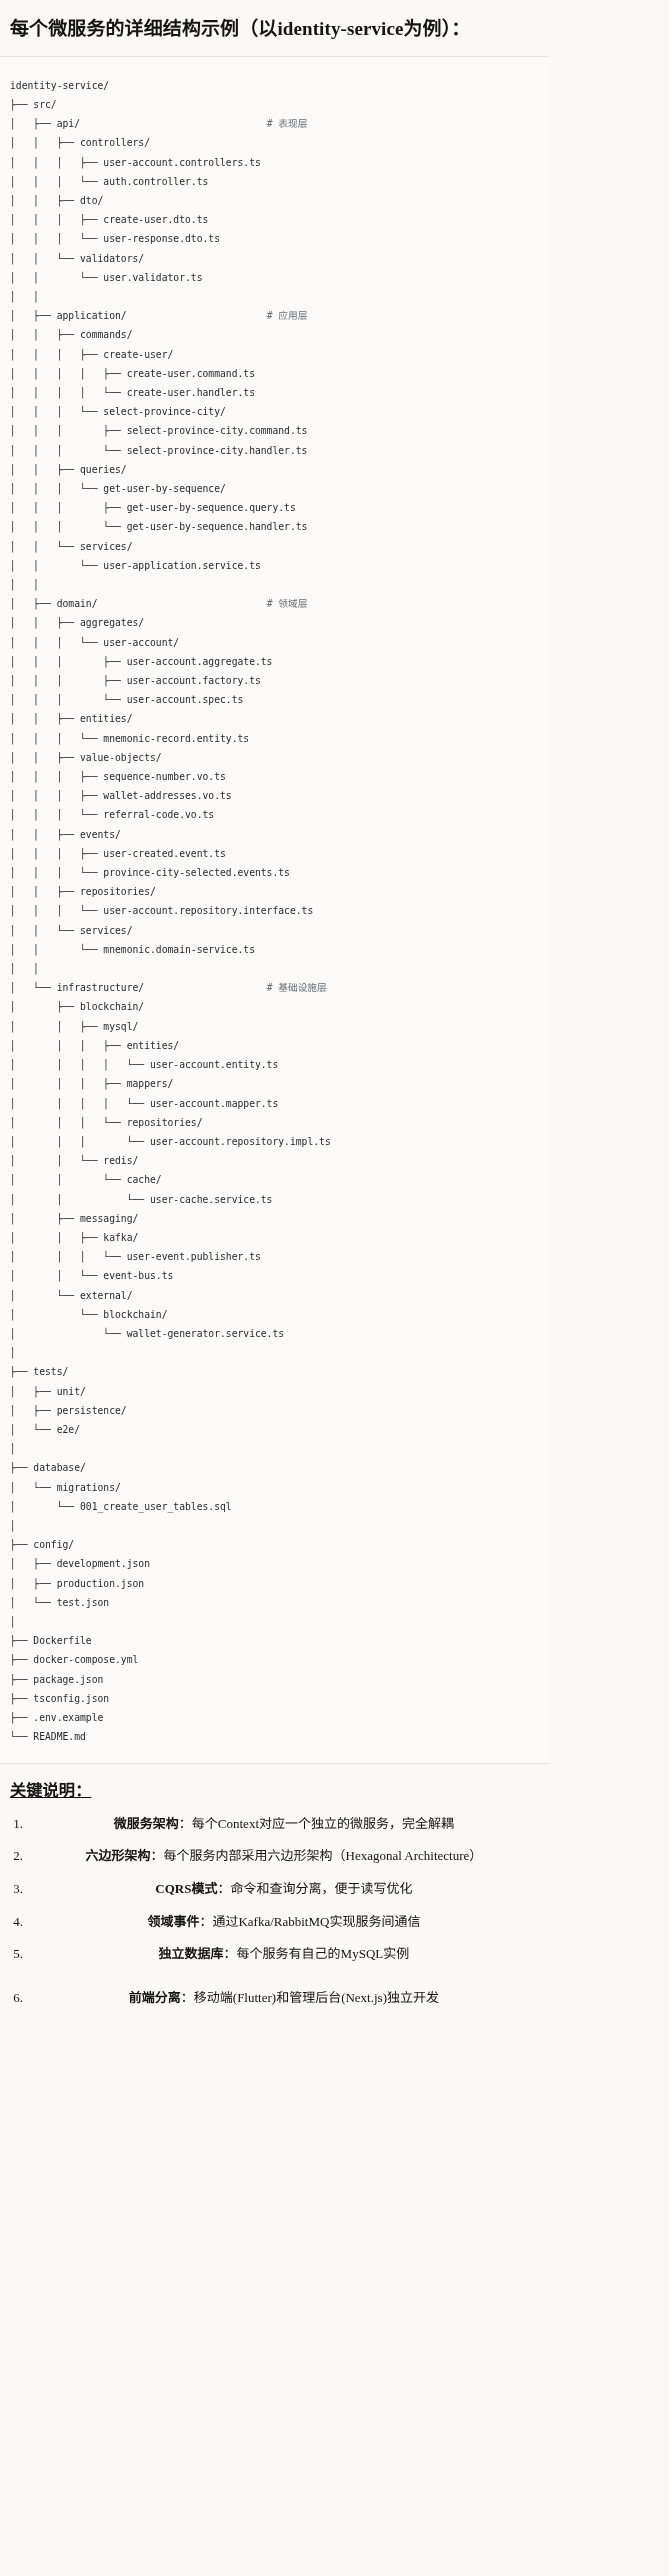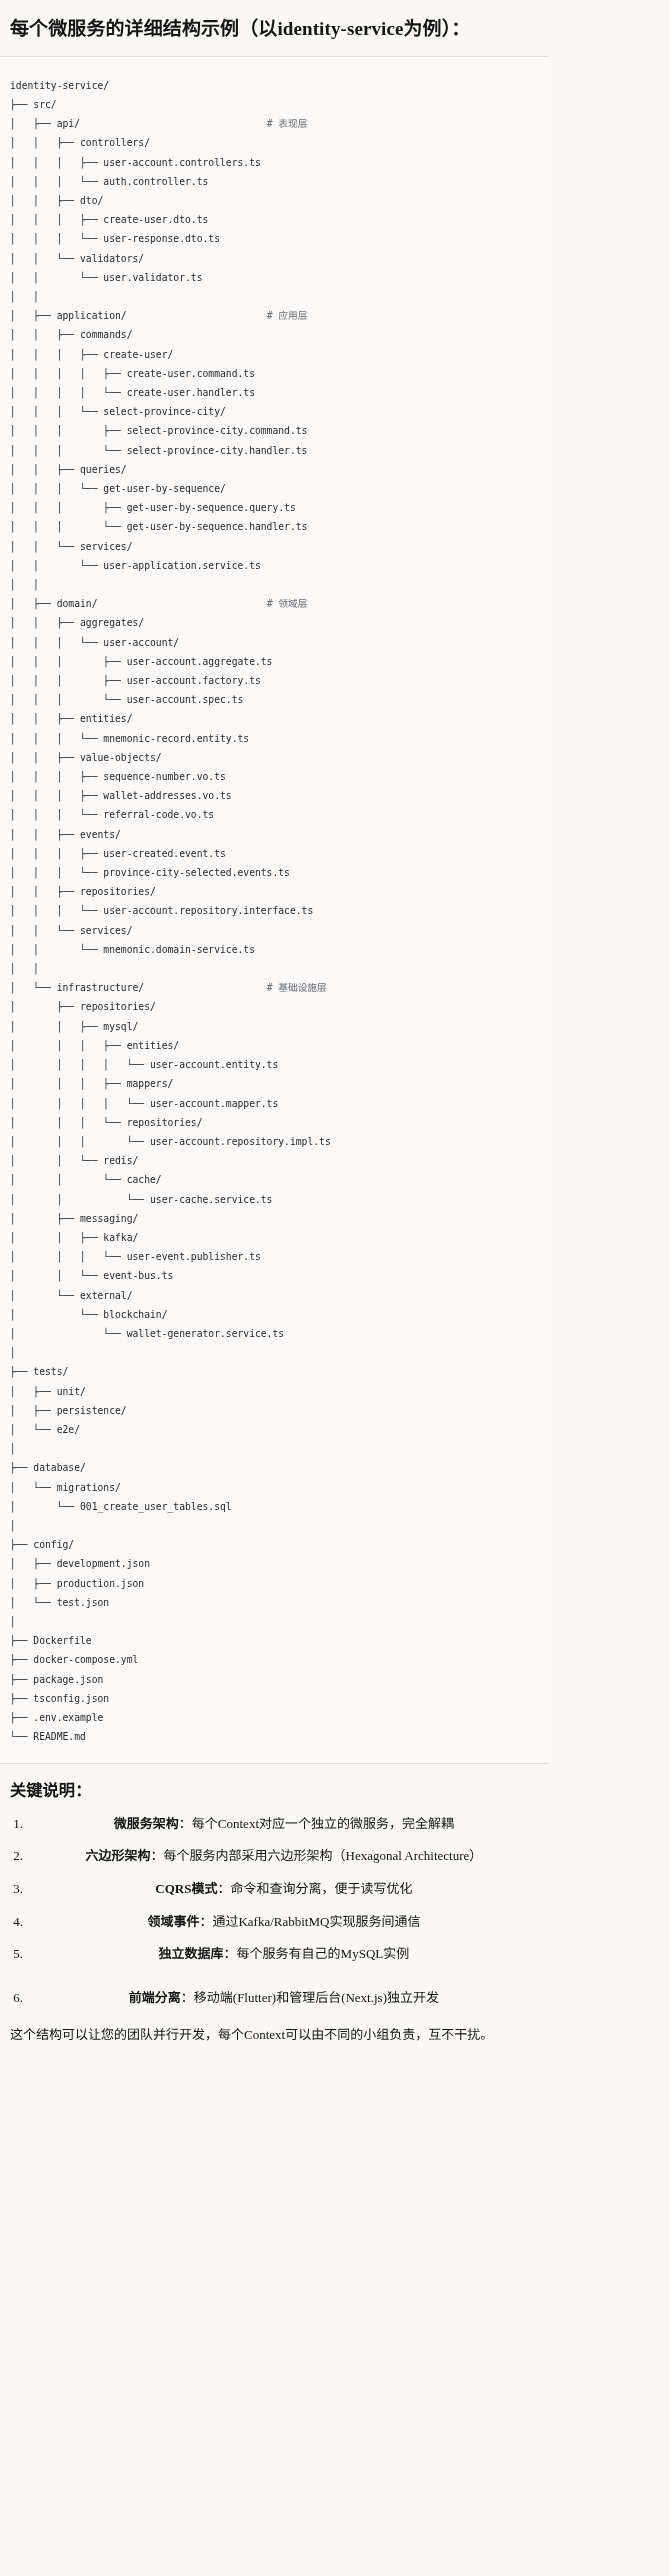--- a/index.html
+++ b/index.html
@@ -62,20 +62,21 @@
     padding: 16.3px 10px 19px 10px;
     background: #faf9f6;
   }
   .notes-heading {
     font-family: "Liberation Serif", "DejaVu Serif", serif;
     font-size: 16.3px;
     font-weight: bold;
     color: #141414;
     margin: 0 0 12.5px 0;
     line-height: 1.3;
+    text-decoration: underline;
   }
   ol.notes-list {
     margin: 0 0 16.3px 0;
     padding: 0 0 0 16.3px;
     list-style: decimal;
     font-family: "Liberation Serif", "DejaVu Serif", serif;
     font-size: 13px;
     line-height: 1.55;
     color: #141414;
   }
@@ -153,21 +154,21 @@
 <span>│   │   │   └── referral-code.vo.ts</span>
 <span>│   │   ├── events/</span>
 <span>│   │   │   ├── user-created.event.ts</span>
 <span>│   │   │   └── province-city-selected.events.ts</span>
 <span>│   │   ├── repositories/</span>
 <span>│   │   │   └── user-account.repository.interface.ts</span>
 <span>│   │   └── services/</span>
 <span>│   │       └── mnemonic.domain-service.ts</span>
 <span>│   │</span>
 <span>│   └── infrastructure/                     <span class="cmt"># 基础设施层</span></span>
-<span>│       ├── repositories/</span>
+<span>│       ├── blockchain/</span>
 <span>│       │   ├── mysql/</span>
 <span>│       │   │   ├── entities/</span>
 <span>│       │   │   │   └── user-account.entity.ts</span>
 <span>│       │   │   ├── mappers/</span>
 <span>│       │   │   │   └── user-account.mapper.ts</span>
 <span>│       │   │   └── repositories/</span>
 <span>│       │   │       └── user-account.repository.impl.ts</span>
 <span>│       │   └── redis/</span>
 <span>│       │       └── cache/</span>
 <span>│       │           └── user-cache.service.ts</span>
@@ -206,17 +207,16 @@
 
     <ol class="notes-list" id="notes-list">
         <li><span class="note-term">微服务架构</span><span class="note-sep">：</span><span class="note-body">每个Context对应一个独立的微服务，完全解耦</span></li>
         <li><span class="note-term">六边形架构</span><span class="note-sep">：</span><span class="note-body">每个服务内部采用六边形架构（Hexagonal Architecture）</span></li>
         <li><span class="note-term">CQRS模式</span><span class="note-sep">：</span><span class="note-body">命令和查询分离，便于读写优化</span></li>
         <li><span class="note-term">领域事件</span><span class="note-sep">：</span><span class="note-body">通过Kafka/RabbitMQ实现服务间通信</span></li>
         <li><span class="note-term">独立数据库</span><span class="note-sep">：</span><span class="note-body">每个服务有自己的MySQL实例</span></li>
         <li><span class="note-term">前端分离</span><span class="note-sep">：</span><span class="note-body">移动端(Flutter)和管理后台(Next.js)独立开发</span></li>
       </ol>
 
-    <p class="closing">这个结构可以让您的团队并行开发，每个Context可以由不同的小组负责，互不干扰。</p>
   </div>
 
 </div>
 
 
 </body></html>

